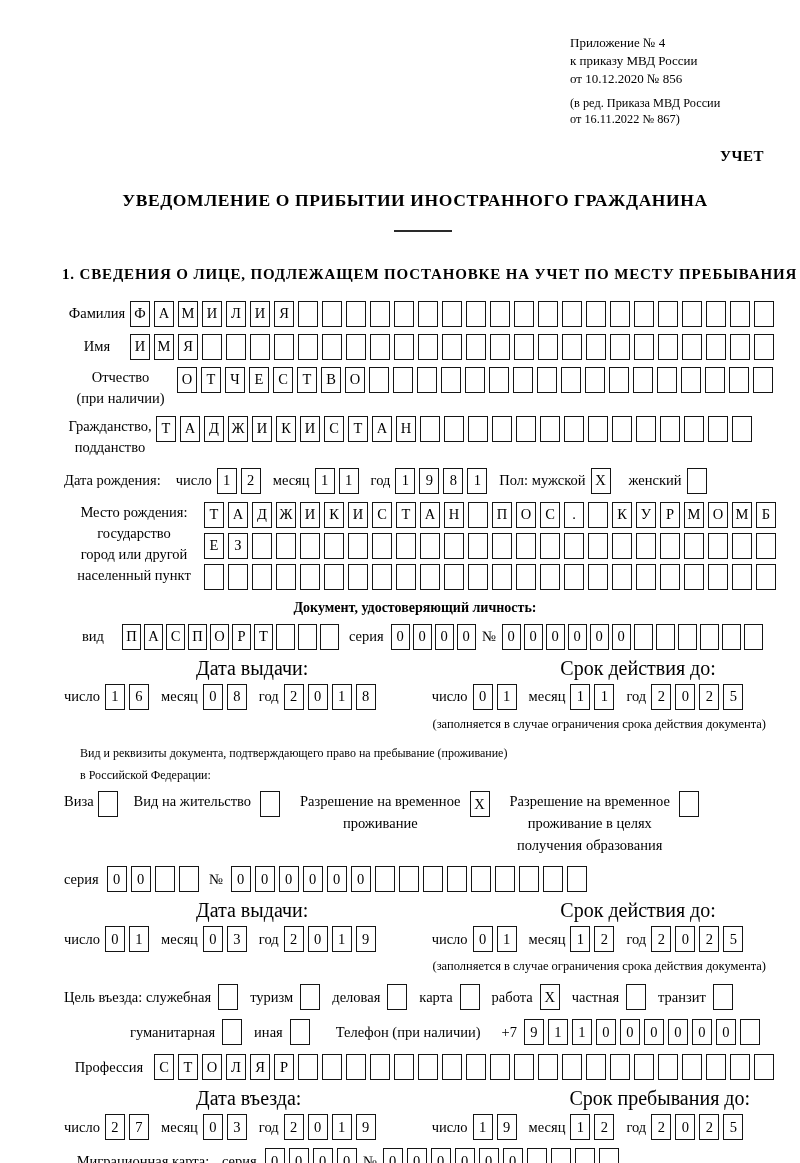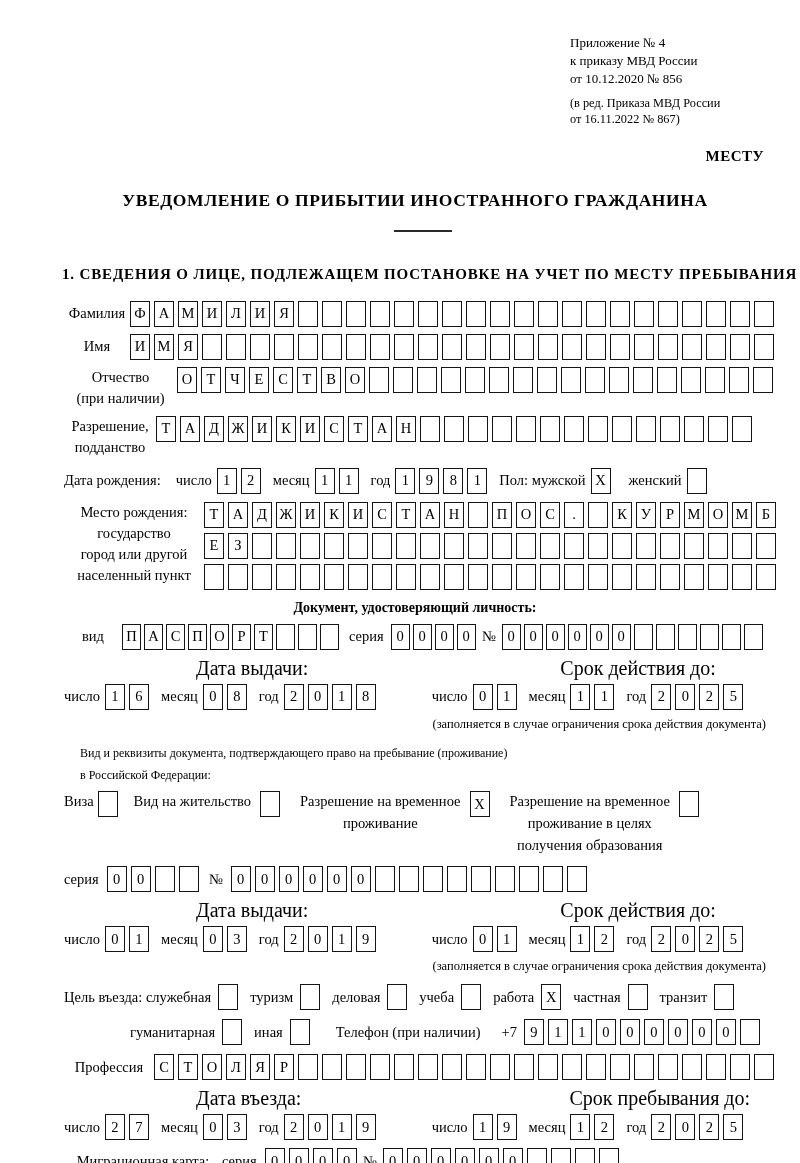--- a/index.html
+++ b/index.html
@@ -56,21 +56,21 @@
 
   <div class="refblock">
     <div>Приложение № 4</div>
     <div>к приказу МВД России</div>
     <div>от 10.12.2020 № 856</div>
     <div class="sub">
       <div>(в ред. Приказа МВД России</div>
       <div>от 16.11.2022 № 867)</div>
     </div>
   </div>
-  <div class="forma">МЕСТУ</div>
+  <div class="forma">УЧЕТ</div>
 
   <div class="title">
     <div>УВЕДОМЛЕНИЕ О ПРИБЫТИИ ИНОСТРАННОГО ГРАЖДАНИНА</div>
     <div><span class="blank"></span></div>
   </div>
 
   <div class="section-heading">1. СВЕДЕНИЯ О ЛИЦЕ, ПОДЛЕЖАЩЕМ ПОСТАНОВКЕ НА УЧЕТ ПО МЕСТУ ПРЕБЫВАНИЯ</div>
 
   <div class="row">
     <span class="lbl w66">Фамилия</span>
@@ -167,21 +167,21 @@
         <span class="box"></span>
         <span class="box"></span>
         <span class="box"></span>
         <span class="box"></span>
         <span class="box"></span>
       </span>
   </div>
 
   <div class="row top">
     <span class="lbl w92 multiline">
-      <span>Разрешение,</span><br>
+      <span>Гражданство,</span><br>
       <span>подданство</span>
     </span>
     <span class="boxes">
         <span class="box">Т</span>
         <span class="box">А</span>
         <span class="box">Д</span>
         <span class="box">Ж</span>
         <span class="box">И</span>
         <span class="box">К</span>
         <span class="box">И</span>
@@ -525,21 +525,21 @@
         <span class="box"></span>
       </span>
     <span class="lbl">туризм</span>
     <span class="boxes">
         <span class="box"></span>
       </span>
     <span class="lbl">деловая</span>
     <span class="boxes">
         <span class="box"></span>
       </span>
-    <span class="lbl">учеба</span>
+    <span class="lbl">карта</span>
     <span class="boxes">
         <span class="box"></span>
       </span>
     <span class="lbl">работа</span>
     <span class="boxes">
         <span class="box">X</span>
       </span>
     <span class="lbl">частная</span>
     <span class="boxes">
         <span class="box"></span>

